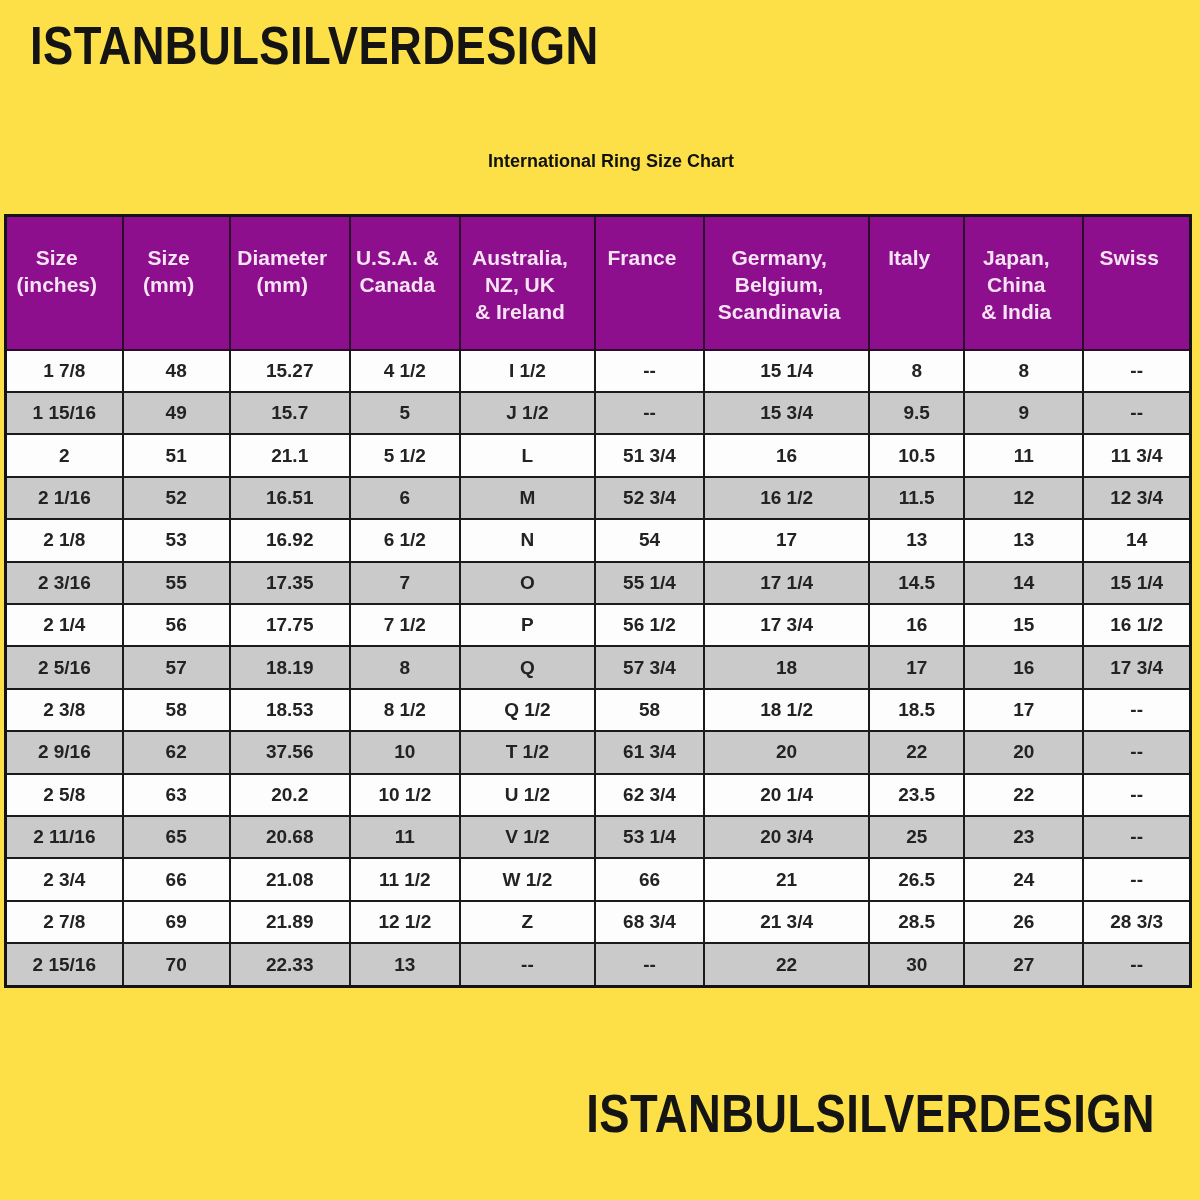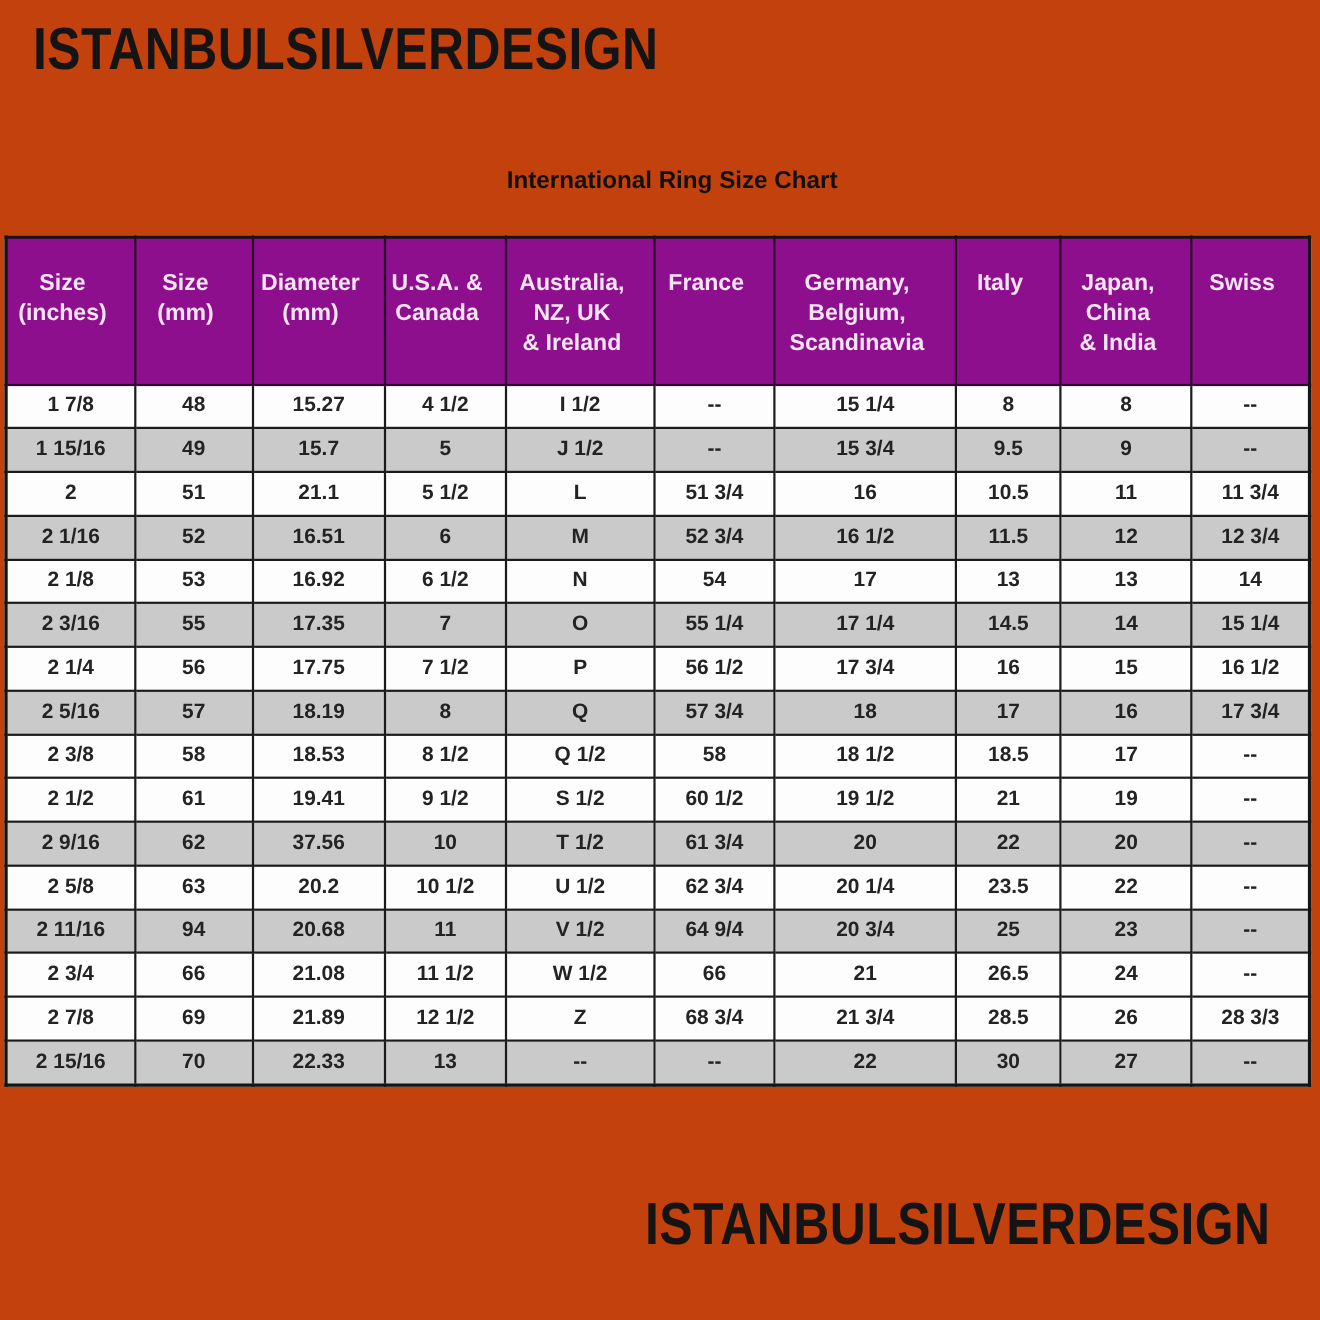--- a/index.html
+++ b/index.html
@@ -4,21 +4,21 @@
 <style>
   html, body { margin: 0; padding: 0; }
   body {
     width: 1200px; height: 1200px;
     background: #ffffff;
     font-family: "Liberation Sans", sans-serif;
   }
   .page {
     position: relative;
     width: 1200px; height: 1200px;
-    background: #c2410c;
+    background: #fde047;
     overflow: hidden;
   }
   .brand {
     font-weight: bold;
     font-size: 54px;
     letter-spacing: 0.5px;
     color: #141414;
     white-space: nowrap;
   }
   .brand-top {
@@ -33,21 +33,21 @@
     transform: scaleX(0.84);
     transform-origin: right top;
   }
   .chart-title {
     position: absolute;
     top: 151px; left: 0;
     width: 1200px;
     box-sizing: border-box;
     padding-left: 22px;
     text-align: center;
-    font-size: 22px;
+    font-size: 18px;
     font-weight: bold;
     color: #111111;
   }
   table.ring-table {
     position: absolute;
     left: 4px; top: 214px;
     width: 1188px; height: 774px;
     border-collapse: collapse;
     table-layout: fixed;
     background: #fdfdfd;
@@ -227,32 +227,20 @@
           <td>58</td>
           <td>18.53</td>
           <td>8 1/2</td>
           <td>Q 1/2</td>
           <td>58</td>
           <td>18 1/2</td>
           <td>18.5</td>
           <td>17</td>
           <td>--</td>
         </tr>
-        <tr>
-          <td>2 1/2</td>
-          <td>61</td>
-          <td>19.41</td>
-          <td>9 1/2</td>
-          <td>S 1/2</td>
-          <td>60 1/2</td>
-          <td>19 1/2</td>
-          <td>21</td>
-          <td>19</td>
-          <td>--</td>
-        </tr>
         <tr class="alt">
           <td>2 9/16</td>
           <td>62</td>
           <td>37.56</td>
           <td>10</td>
           <td>T 1/2</td>
           <td>61 3/4</td>
           <td>20</td>
           <td>22</td>
           <td>20</td>
@@ -265,25 +253,25 @@
           <td>10 1/2</td>
           <td>U 1/2</td>
           <td>62 3/4</td>
           <td>20 1/4</td>
           <td>23.5</td>
           <td>22</td>
           <td>--</td>
         </tr>
         <tr class="alt">
           <td>2 11/16</td>
-          <td>94</td>
+          <td>65</td>
           <td>20.68</td>
           <td>11</td>
           <td>V 1/2</td>
-          <td>64 9/4</td>
+          <td>53 1/4</td>
           <td>20 3/4</td>
           <td>25</td>
           <td>23</td>
           <td>--</td>
         </tr>
         <tr>
           <td>2 3/4</td>
           <td>66</td>
           <td>21.08</td>
           <td>11 1/2</td>

